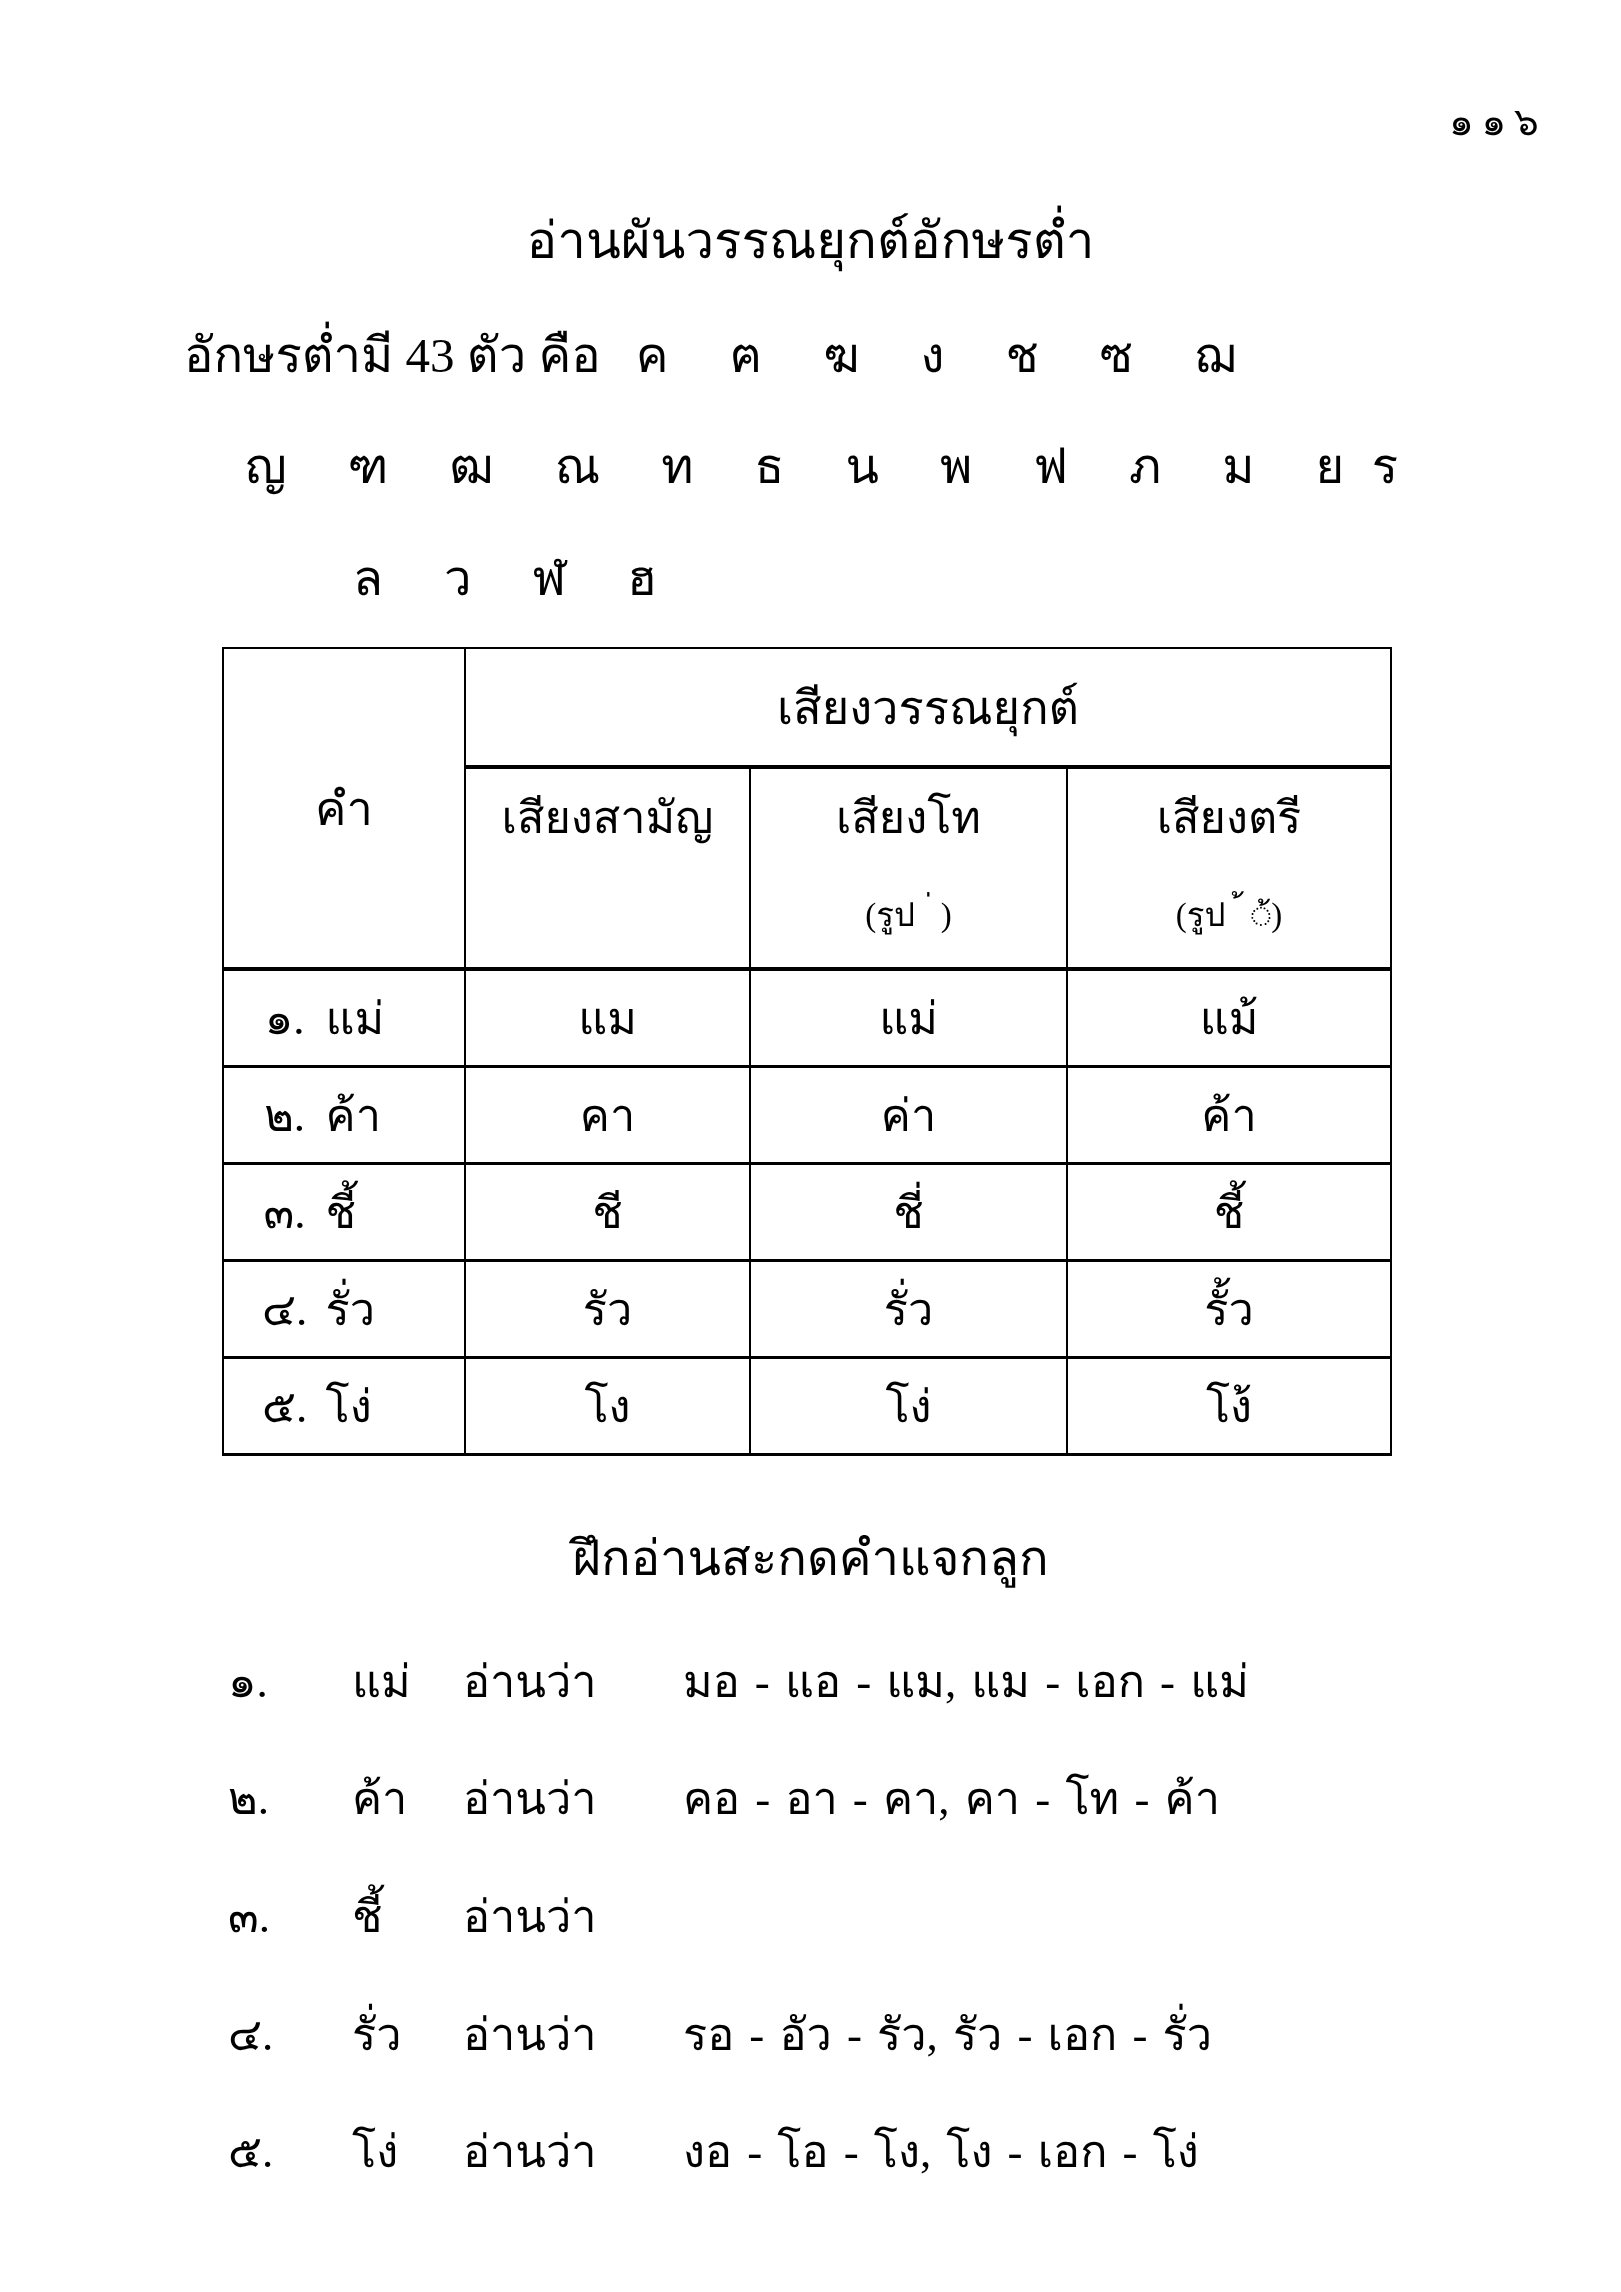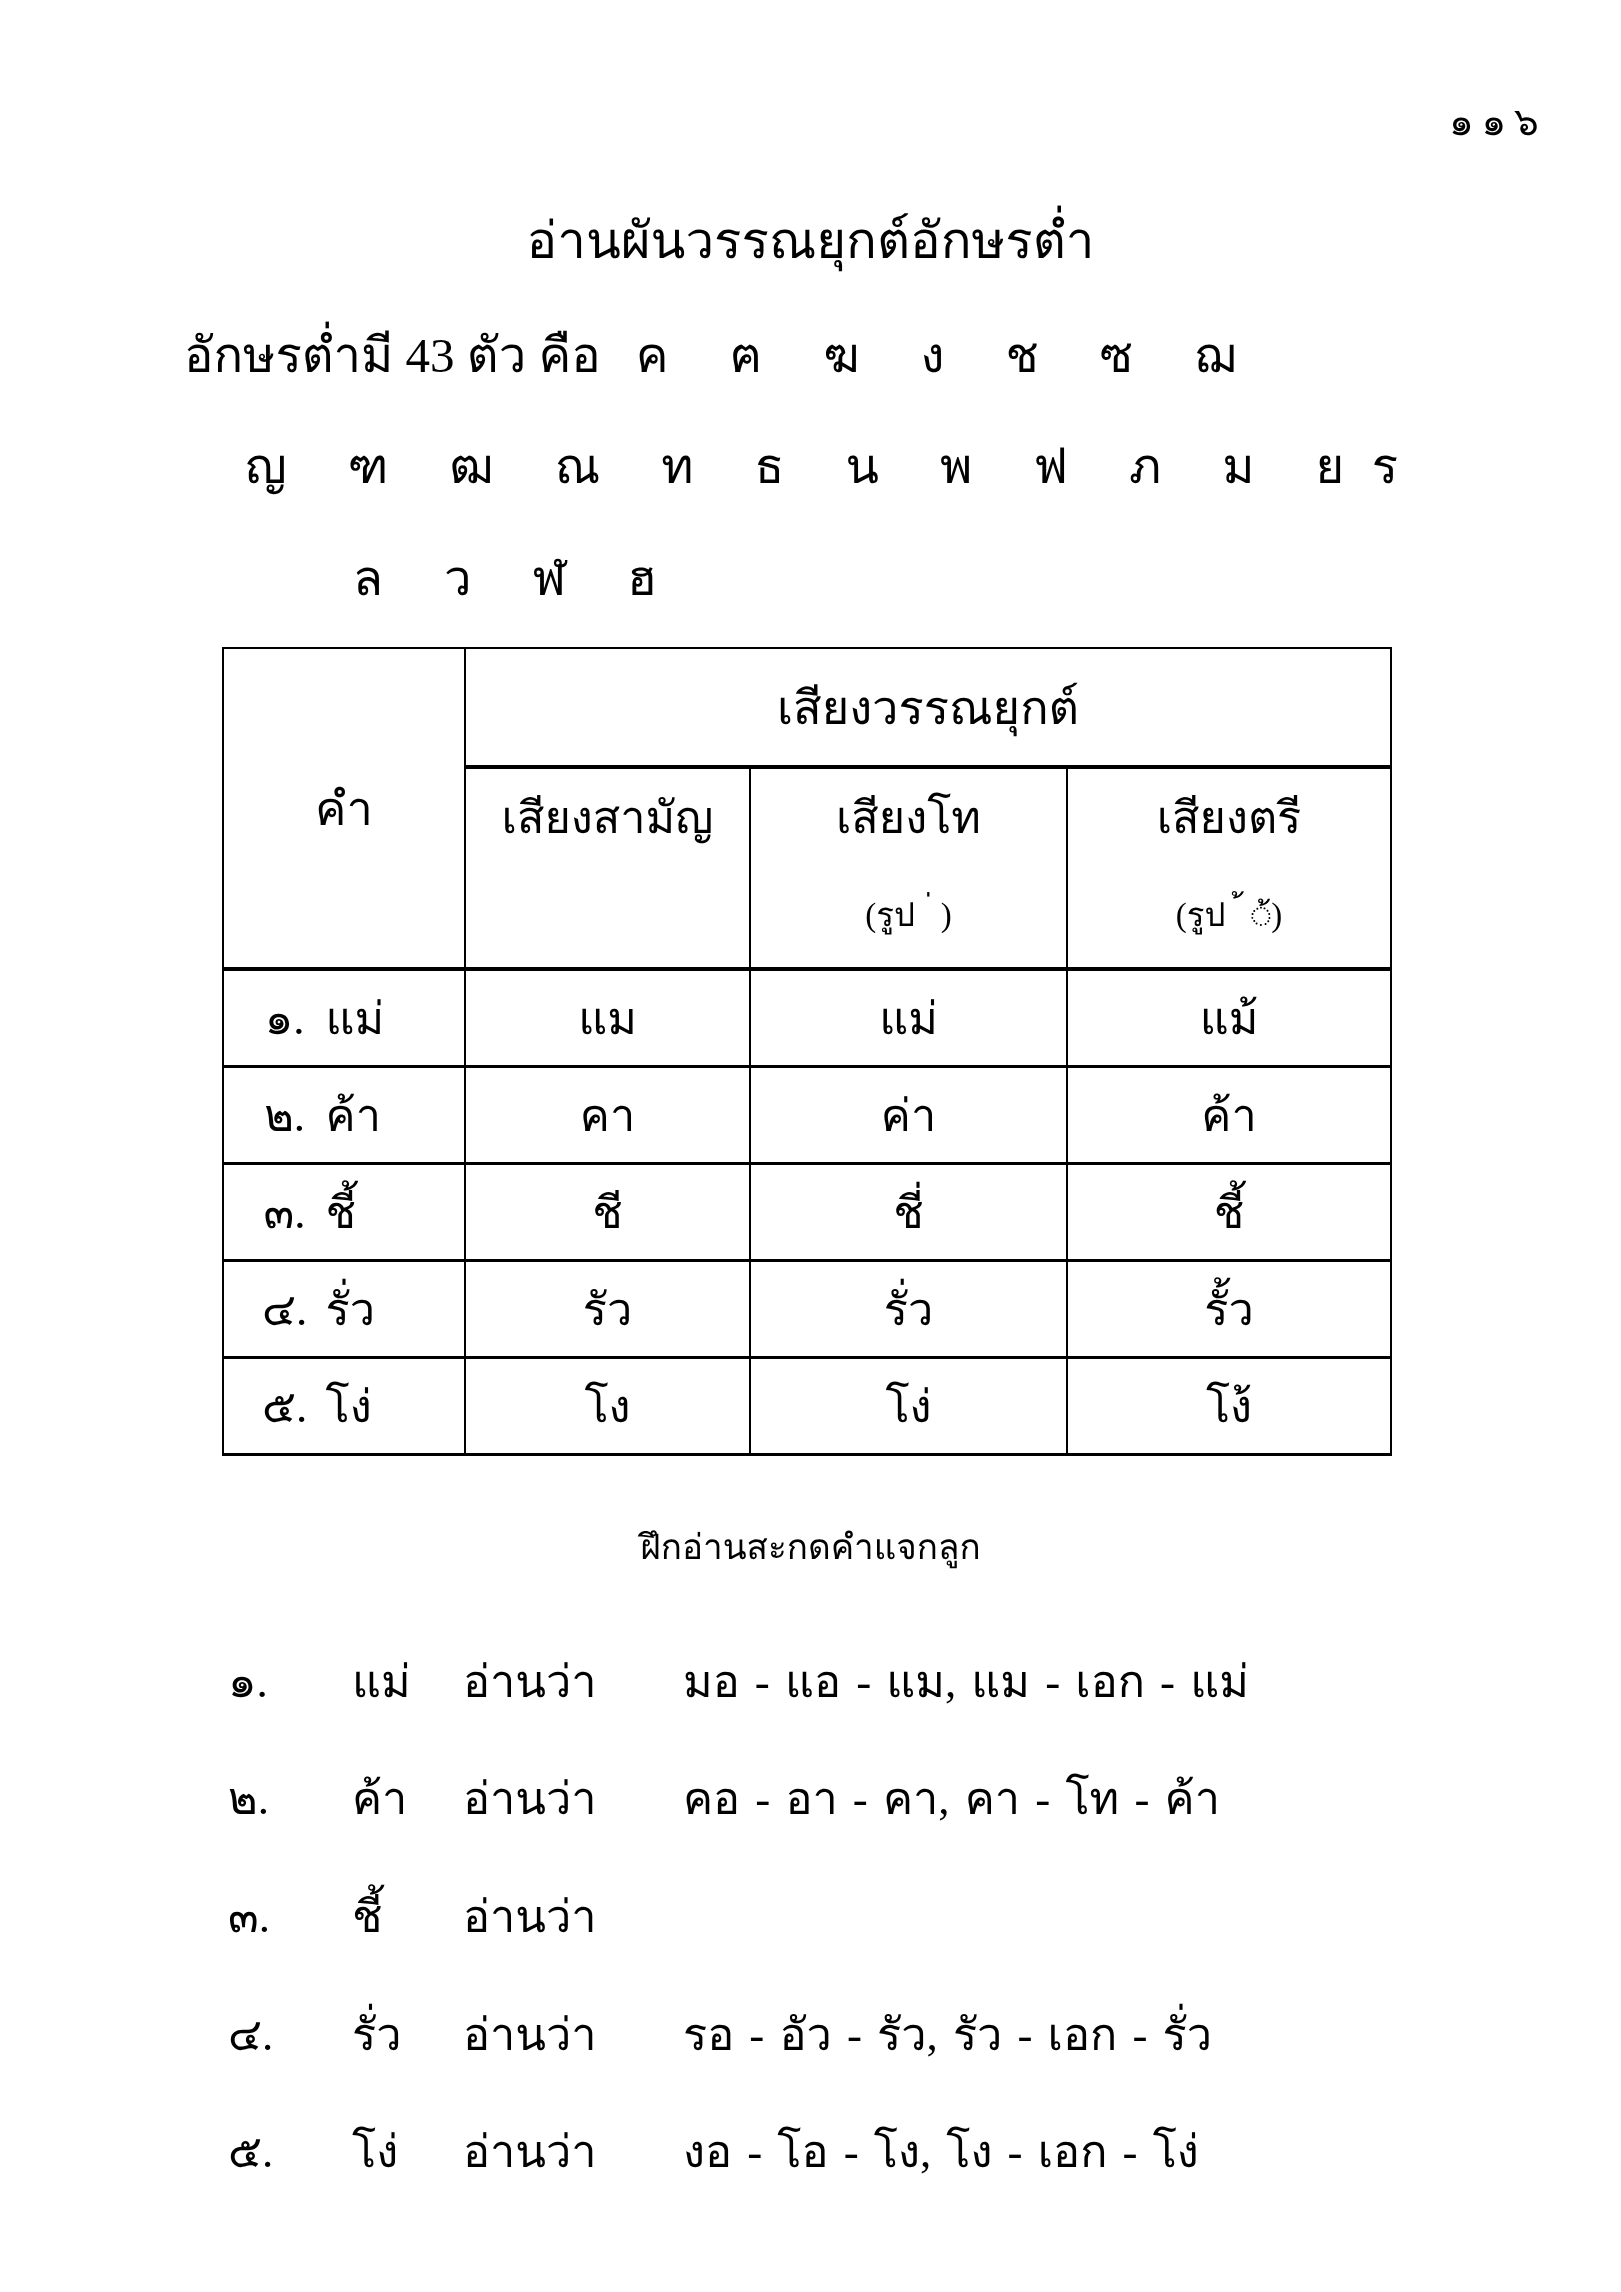--- a/index.html
+++ b/index.html
@@ -43,21 +43,21 @@
   td.word-header { text-align:center; vertical-align:middle; font-size:47px; }
   tr.sub-row td { height:198px; vertical-align:top; text-align:center; font-size:45px; }
   .sub-line1 { margin-top:11.8px; }
   .sub-line2 { margin-top:35px; font-size:33px; }
   tr.data-row td { height:94px; vertical-align:middle; text-align:center; font-size:45px; }
   td.word-cell-td { text-align:left; }
   .word-cell { display:flex; align-items:center; padding-left:19.6px; }
   .row-num { width:82px; display:inline-block; }
 
   
-  #practice-heading { top:1519px; left:0; width:1621px; text-align:center; font-size:35px; }
+  #practice-heading { top:1519px; left:0; width:1621px; text-align:center; font-size:49px; }
   .p-row { position:absolute; left:228px; display:flex; font-size:45px; white-space:nowrap; }
   .p-num  { width:124px; }
   .p-word { width:111px; }
   .p-read { width:220px; }
   .p-spell { word-spacing:3.9px; }
   #p-row-1 { top:1645px; }
   #p-row-2 { top:1762px; }
   #p-row-3 { top:1880px; }
   #p-row-4 { top:1998px; }
   #p-row-5 { top:2115px; }

